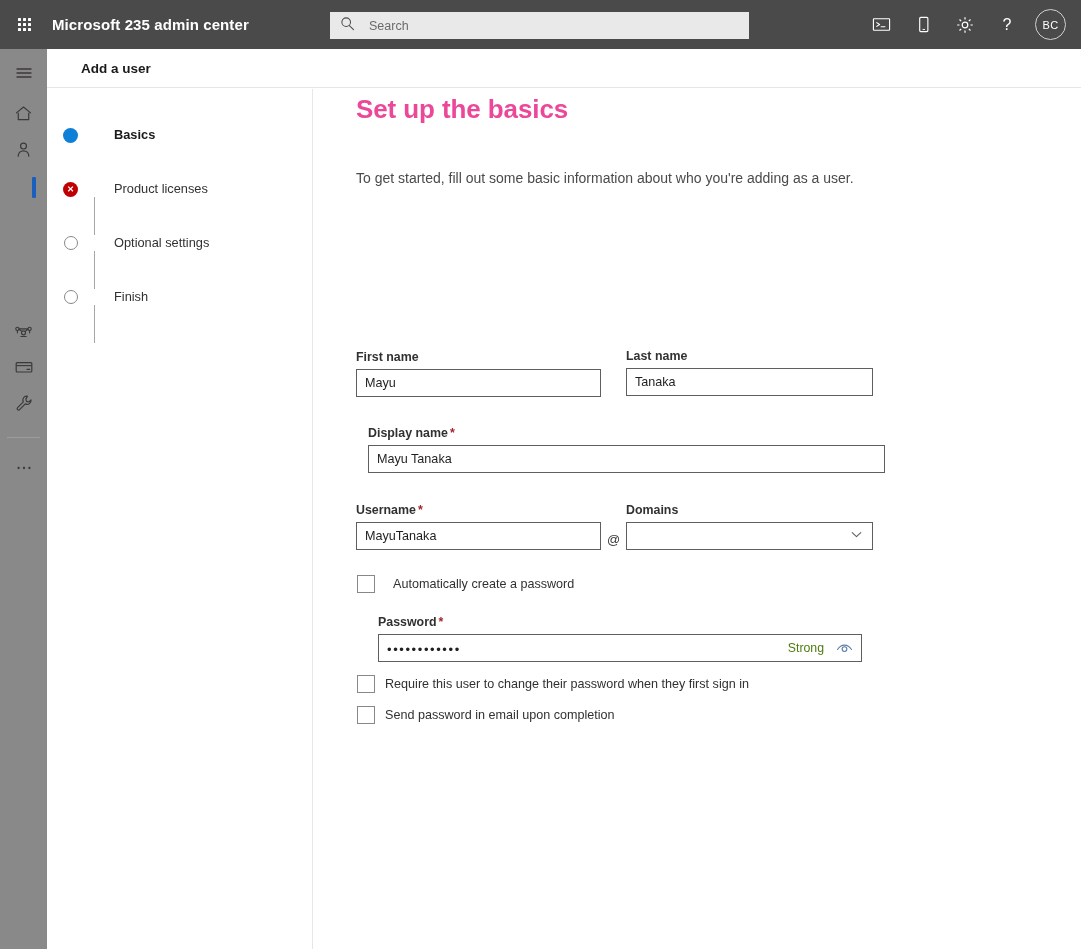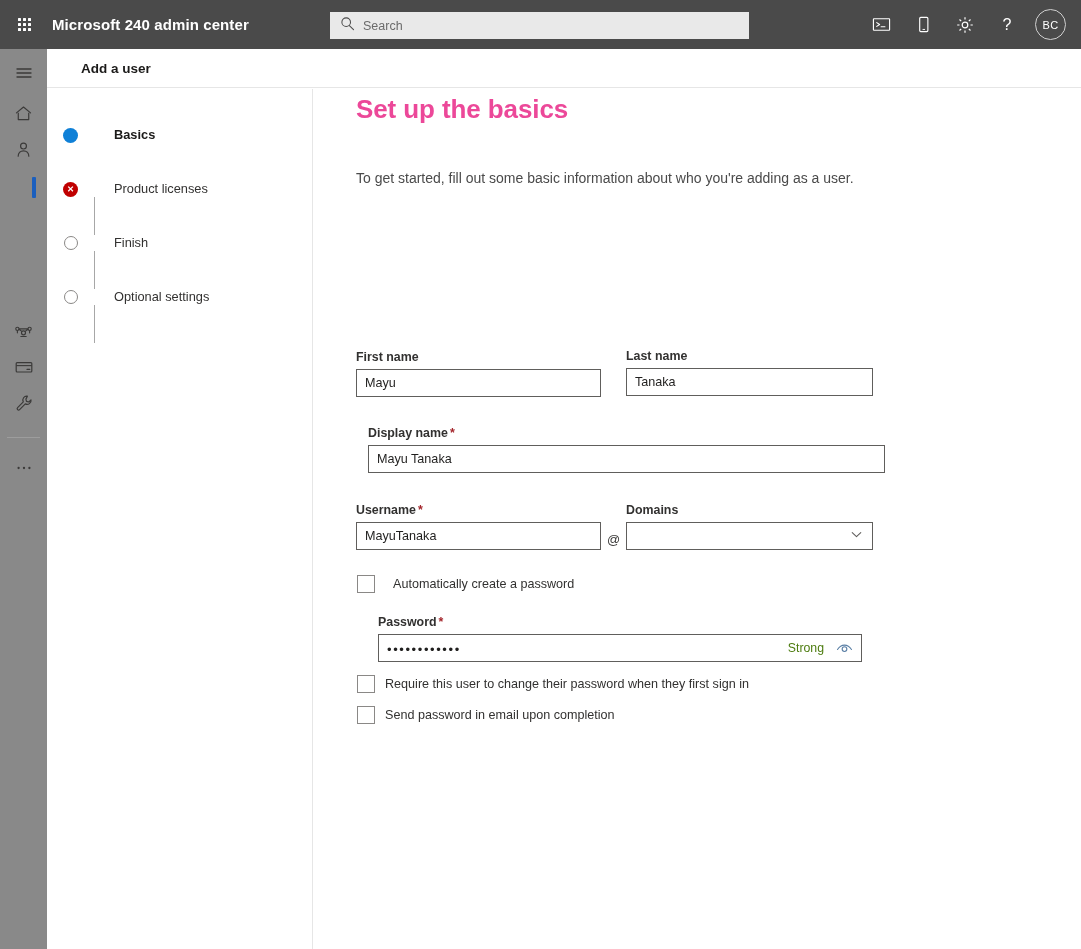--- a/index.html
+++ b/index.html
@@ -49,21 +49,21 @@
     background: #e9e9e9;
     display: flex; align-items: center;
     padding: 0 10px;
   }
   .searchwrap svg { flex: 0 0 auto; }
   .search-input {
     border: none; outline: none; background: transparent;
     font-family: "Liberation Sans", sans-serif;
     font-size: 12.5px;
     color: #6d28d9;
-    margin-left: 8px;
+    margin-left: 14px;
     width: 100%;
     padding: 0;
   }
   .search-input::placeholder { color: #6b6b6b; opacity: 1; }
 
   .suite-right {
     position: absolute; right: 12px; top: 0;
     height: 49px;
     display: flex; align-items: center; gap: 0px;
   }
@@ -301,21 +301,21 @@
           <i></i>
           <i></i>
           <i></i>
           <i></i>
           <i></i>
           <i></i>
           <i></i>
       </span>
     </div>
 
-    <div class="suite-title">Microsoft 240 admin center</div>
+    <div class="suite-title">Microsoft 235 admin center</div>
 
     <div class="searchwrap">
       <span>
         <svg width="15" height="15" viewBox="0 0 16 16">
           <circle cx="6.6" cy="6.6" r="4.6" fill="none" stroke="#4a4a4a" stroke-width="1.1"></circle>
           <line x1="10" y1="10.2" x2="14.4" y2="14.6" stroke="#4a4a4a" stroke-width="1.1" stroke-linecap="round"></line>
         </svg>
       </span>
       <input class="search-input" type="text" placeholder="Search" style="">
     </div>
@@ -471,28 +471,28 @@
           <span class="wiz-bullet-col">
             <span class="dot-error">✕</span>
           </span>
           <span class="wiz-label">Product licenses</span>
         </div>
 
         <div class="wiz-step">
           <span class="wiz-bullet-col">
             <span class="dot-open"></span>
           </span>
-          <span class="wiz-label">Finish</span>
+          <span class="wiz-label">Optional settings</span>
         </div>
 
         <div class="wiz-step">
           <span class="wiz-bullet-col">
             <span class="dot-open"></span>
           </span>
-          <span class="wiz-label">Optional settings</span>
+          <span class="wiz-label">Finish</span>
         </div>
 
       </div>
     </div>
 
     <div class="form">
 
       <h1 class="h1">Set up the basics</h1>
       <div class="lede">To get started, fill out some basic information about who you're adding as a user.</div>
 

